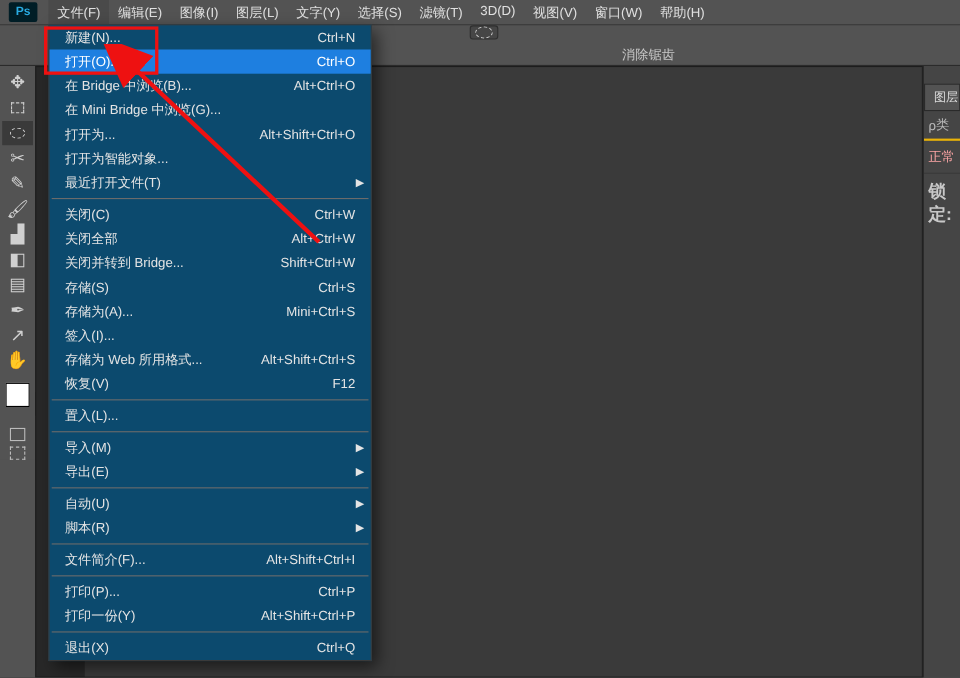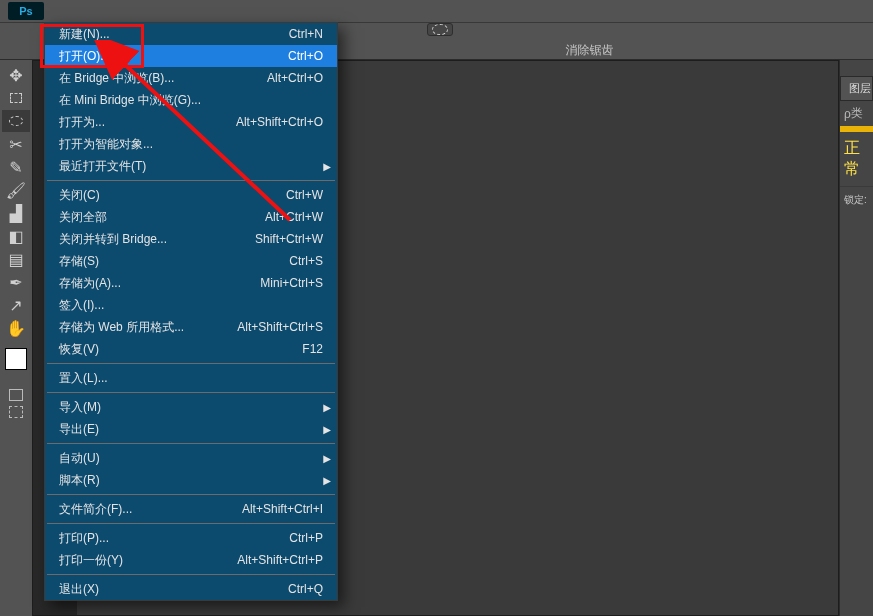--- a/index.html
+++ b/index.html
@@ -1,19 +1,19 @@
 <!DOCTYPE html>
 <html><head>
 <meta charset="utf-8">
 <style>
 * { margin:0; padding:0; box-sizing:border-box; font-family:"Microsoft YaHei",Arial,sans-serif; user-select:none; }
 body { width:873px; height:616px; background:#535353; overflow:hidden; position:relative; }
 
 .menubar { height:22px; background:#535353; display:flex; align-items:center; padding-left:8px; color:#e0e0e0; font-size:12px; }
-.ps-logo { width:36px; height:18px; background:#001d26; color:#29abe2; font-weight:bold; font-size:11px; display:flex; align-items:center; justify-content:center; border-radius:2px; margin-right:10px; font-family:Arial;}
+.ps-logo { width:26px; height:18px; background:#001d26; color:#29abe2; font-weight:bold; font-size:11px; display:flex; align-items:center; justify-content:center; border-radius:2px; margin-right:10px; font-family:Arial;}
 .menu-item { padding:3px 8px; cursor:default; }
 .menu-item.active { background:#4a4a4a; }
 
 .optbar { height:38px; background:#535353; border-top:1px solid #383838; border-bottom:1px solid #2b2b2b; display:flex; align-items:center; padding-left:6px; color:#d0d0d0; font-size:12px; gap:6px;flex-direction:column;}
 .opt-sel { width:26px; height:26px; background:#464646; border:1px solid #2e2e2e; border-radius:3px; display:flex; align-items:center; justify-content:center; }
 .dashed-oval { width:16px; height:11px; border:1px dashed #cfcfcf; border-radius:50%; }
 .opt-text { color:#c8c8c8; margin-left:300px;}
 .opt-btn { background:#404040; border:1px solid #2a2a2a; padding:3px 10px; border-radius:3px; color:#d6d6d6; font-size:12px; margin-left:6px;}
 
 .toolbar { position:absolute; left:0; top:60px; width:32px; background:#535353; display:flex; flex-direction:column; align-items:center; padding-top:4px; gap:1px;}
@@ -23,36 +23,49 @@
 .swatch::after{content:"";position:absolute;left:6px;top:6px;width:22px;height:22px;background:#000;border:1px solid #888;z-index:-1;}
 .tiny-icon { width:14px; height:12px; border:1px solid #bbb; margin-top:18px;}
 .tiny-icon2 { width:14px; height:12px; border:1px dashed #bbb; margin-top:4px;}
 
 .canvas { position:absolute; left:32px; top:60px; right:34px; bottom:0; background:#282828; border:1px solid #1d1d1d;}
 .canvas .dark { position:absolute; left:44px; top:0; right:0; bottom:0; background:#3a3a3a; }
 
 .panels { position:absolute; right:0; top:60px; width:34px; bottom:0; background:#454545; border-left:1px solid #2b2b2b;}
 .panel-tab { background:#535353; border:1px solid #2a2a2a; color:#ddd; font-size:11px; padding:4px 0 4px 8px; margin-top:16px;}
 .panel-search { display:flex; align-items:center; color:#bbb; font-size:12px; padding:4px 4px;}
-.panel-row { color:#fde047; font-size:16px; padding:6px 4px; border-top:6px solid #eab308;}
-.lock-row { display:flex; align-items:flex-start; gap:4px; padding:6px 4px; border-top:1px solid #3a3a3a; color:#c8c8c8; font-size:10px;}
+.panel-row { color:#fca5a5; font-size:12px; padding:6px 4px; border-top:2px solid #eab308;}
+.lock-row { display:flex; align-items:flex-start; gap:4px; padding:6px 4px; border-top:1px solid #3a3a3a; color:#c8c8c8; font-size:16px;font-weight:bold;}
 
 .dropdown { position:absolute; left:44px; top:22px; width:294px; background:#0c4a6e; border:1px solid #3a3a3a; box-shadow:6px 6px 14px rgba(0,0,0,.55); color:#e4e4e4; font-size:12px; z-index:50;}
 .dd-row { display:flex; justify-content:space-between; align-items:center; height:22px; padding:0 14px; position:relative;}
 .dd-row.hl { background:#1e7fe0; color:#fff; }
 .dd-sep { height:1px; background:#6b6b6b; margin:3px 2px; }
 .sub-arrow { position:absolute; right:6px; font-size:10px;}
 .red-box { position:absolute; left:40px; top:24px; width:104px; height:44px; border:3px solid #e11; z-index:80; pointer-events:none;}
 .arrow-svg { position:absolute; z-index:90; pointer-events:none;}
 </style>
 </head>
 <body>
 
 <div class="menubar">
   <div class="ps-logo">Ps</div>
+  <div id="menubar-items" style="display: flex;">
+      <div class="menu-item active">文件(F)</div>
+      <div class="menu-item">编辑(E)</div>
+      <div class="menu-item">图像(I)</div>
+      <div class="menu-item">图层(L)</div>
+      <div class="menu-item">文字(Y)</div>
+      <div class="menu-item">选择(S)</div>
+      <div class="menu-item">滤镜(T)</div>
+      <div class="menu-item">3D(D)</div>
+      <div class="menu-item">视图(V)</div>
+      <div class="menu-item">窗口(W)</div>
+      <div class="menu-item">帮助(H)</div>
+    </div>
 </div>
 
 <div class="optbar">
   <div class="opt-sel">
       <div class="dashed-oval"></div>
     </div>
   <span class="opt-text">消除锯齿</span>
   <button class="opt-btn">调整边缘...</button>
 </div>
 

